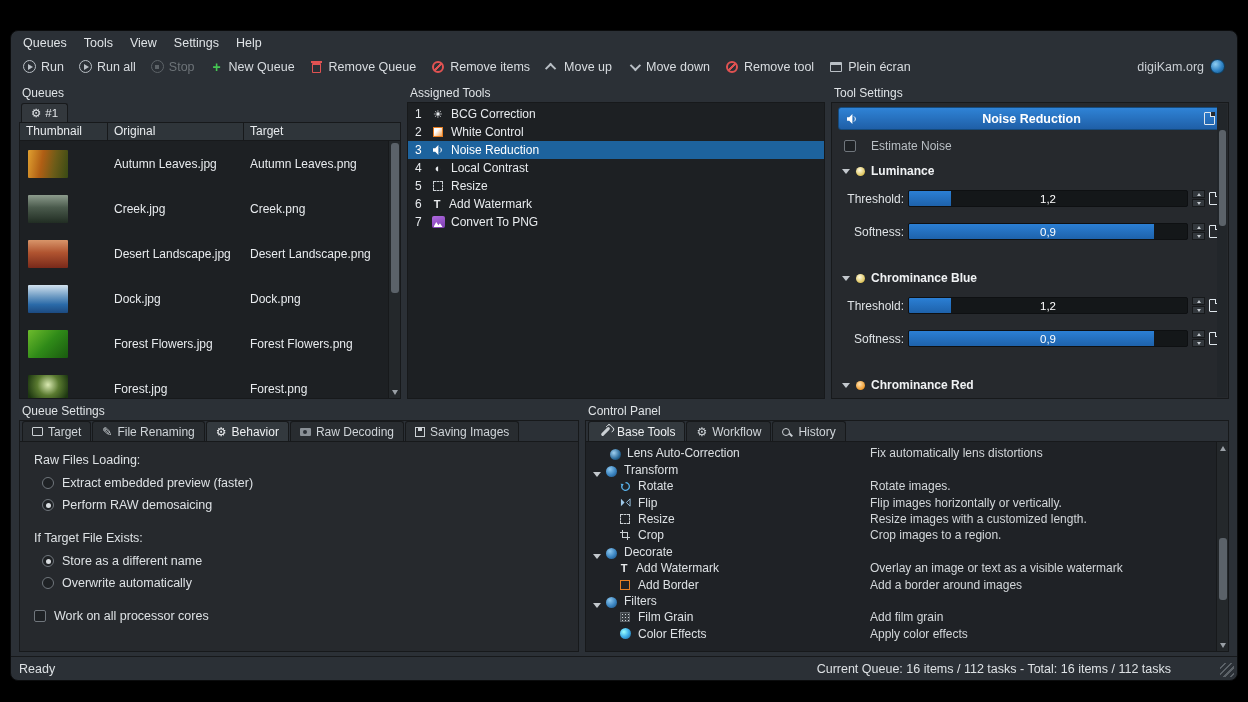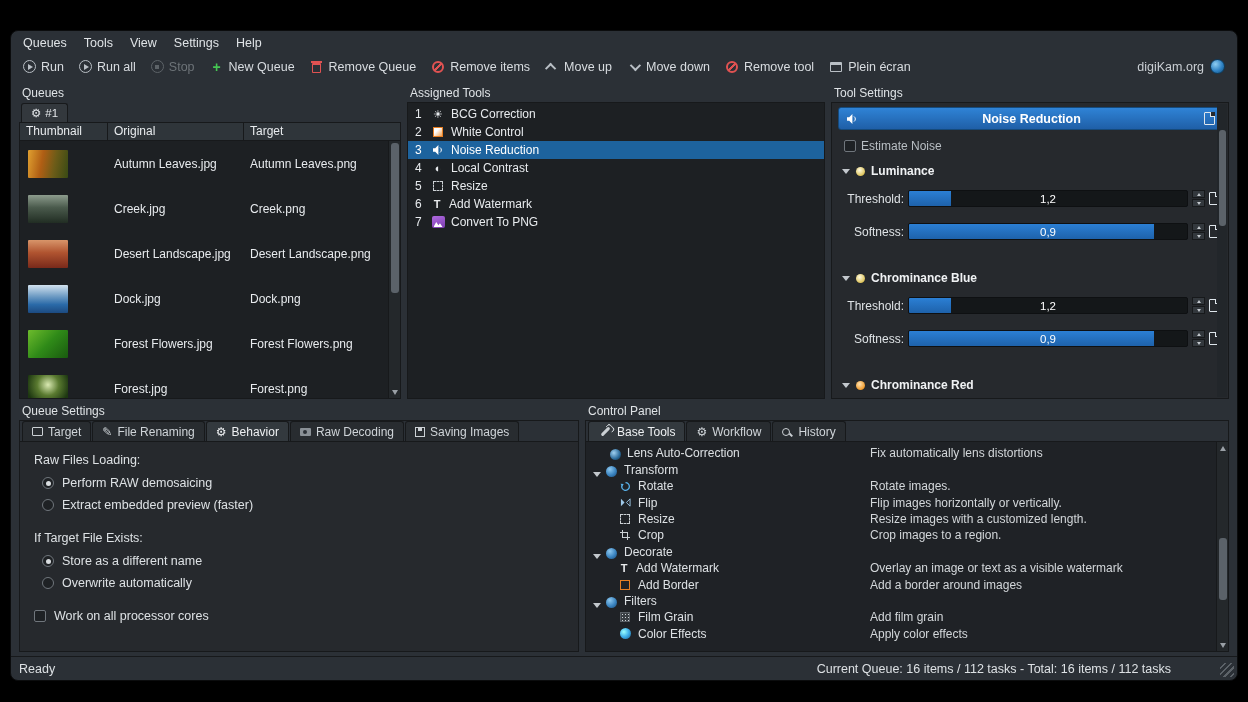--- a/index.html
+++ b/index.html
@@ -96,21 +96,21 @@
     clip-path: polygon(0 100%, 30% 0, 55% 65%, 72% 25%, 100% 100%); }
   .speaker-white { color: #fff; }
 
   
   .ts-body { position: absolute; inset: 0; border: 1px solid #17191b; background: #26292d; overflow: hidden; }
   .ts-header { margin: 4px 6px; height: 23px; border-radius: 3px; border: 1px solid #154a7c;
     background: linear-gradient(180deg, #2f83d6 0%, #1f5fa7 100%); display: flex; align-items: center; padding: 0 6px; }
   .ts-header-title { flex: 1; text-align: center; font-size: 12.5px; font-weight: bold; color: #fff; }
   .page-ic { width: 11px; height: 13px; border: 1px solid #dfe6ec; border-radius: 1px; position: relative; background: transparent; }
   .page-ic::after { content: ''; position: absolute; right: -1px; top: -1px; width: 4px; height: 4px; background: #26292d; border-left: 1px solid #dfe6ec; border-bottom: 1px solid #dfe6ec; }
-  .ts-estimate { display: flex; align-items: center; gap: 5px; margin: 9px 12px 2px; font-size: 12px; color: #b9bfc4; }
+  .ts-estimate { display: flex; align-items: center; gap: 15px; margin: 9px 12px 2px; font-size: 12px; color: #b9bfc4; }
   .cb { width: 12px; height: 12px; border: 1px solid #70767c; border-radius: 2px; background: #1e2124; flex: none; }
   .ts-section { margin-top: 10px; }
   .ts-section + .ts-section { margin-top: 25px; }
   .ts-sec-head { display: flex; align-items: center; gap: 6px; padding-left: 10px; height: 16px; }
   .exp-arrow { width: 0; height: 0; border-left: 4px solid transparent; border-right: 4px solid transparent; border-top: 5px solid #c3c8cd; }
   .bulb { width: 9px; height: 9px; border-radius: 50%; background: radial-gradient(circle at 40% 35%, #fffbe2, #ddc35a 70%, #9b8a30); }
   .bulb-red { background: radial-gradient(circle at 40% 35%, #ffe2b0, #ef9a2c 70%, #a86410); }
   .ts-sec-title { font-size: 12px; font-weight: bold; color: #f0f2f4; }
   .ts-row { display: flex; align-items: center; gap: 4px; margin: 6px 8px 0 8px; height: 27px; }
   .ts-lbl { width: 64px; text-align: right; font-size: 12px; color: #dfe3e6; flex: none; }
@@ -522,26 +522,26 @@
                 <span>Raw Decoding</span>
               </div>
               <div class="tab">
                 <span class="icon-save"></span>
                 <span>Saving Images</span>
               </div>
             </div>
             <div class="qs-content">
               <div class="qs-label">Raw Files Loading:</div>
               <div class="qs-opt">
+                <span class="radio"></span>
+                <span>Extract embedded preview (faster)</span>
+              </div>
+              <div class="qs-opt">
                 <span class="radio checked"></span>
                 <span>Perform RAW demosaicing</span>
-              </div>
-              <div class="qs-opt">
-                <span class="radio"></span>
-                <span>Extract embedded preview (faster)</span>
               </div>
               <div class="qs-gap"></div>
               <div class="qs-label">If Target File Exists:</div>
               <div class="qs-opt">
                 <span class="radio checked"></span>
                 <span>Store as a different name</span>
               </div>
               <div class="qs-opt">
                 <span class="radio"></span>
                 <span>Overwrite automatically</span>

